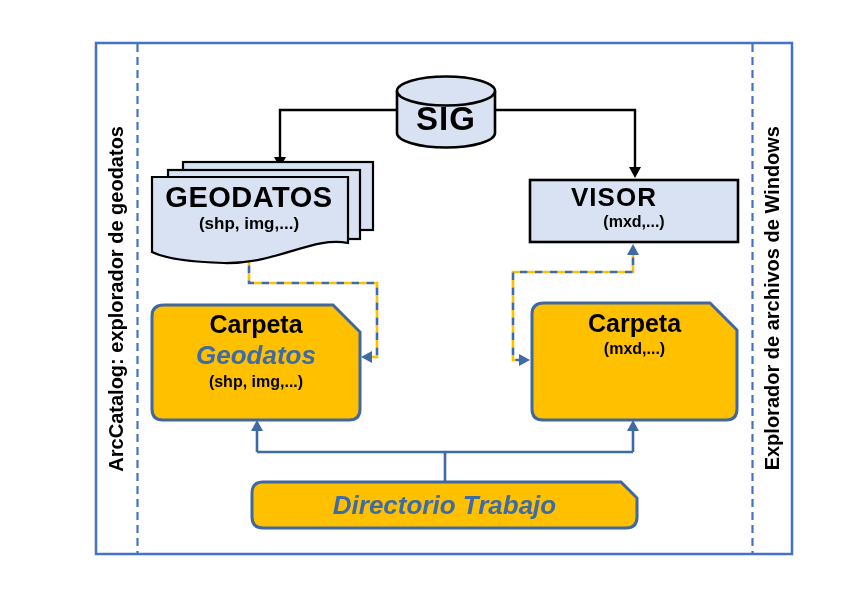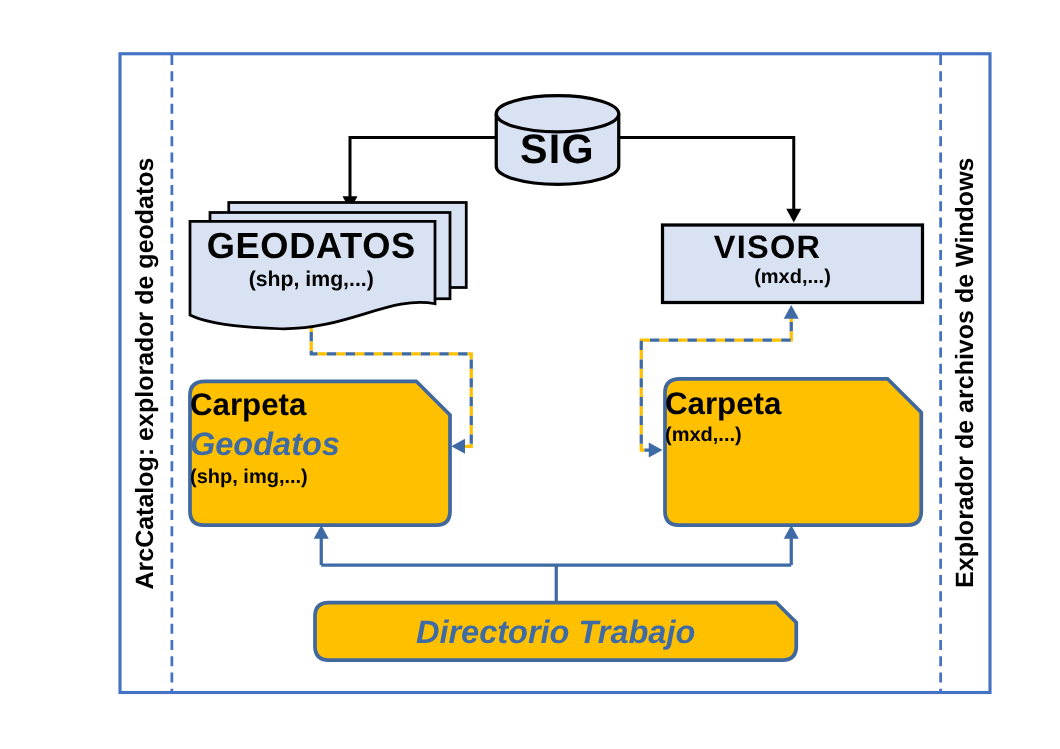--- a/index.html
+++ b/index.html
@@ -16,21 +16,21 @@
   .b{font-weight:bold;}
   .blue{color:#3E6BA5;}
   .ital{font-style:italic;}
 
   
   .sig-label{left:377px;top:99px;width:98px;height:40px;line-height:40px;font-size:33px;letter-spacing:1px;}
   .geo-title{left:130px;top:181px;width:198px;font-size:29px;letter-spacing:.5px;}
   .geo-sub{left:130px;top:214px;width:198px;font-size:17px;}
   .visor-title{left:510px;top:182px;width:168px;font-size:26px;letter-spacing:1px;}
   .visor-sub{left:510px;top:213px;width:208px;font-size:16px;}
-  .folder-text{display:flex;flex-direction:column;align-items:flex-start;}
+  .folder-text{display:flex;flex-direction:column;align-items:center;}
   .folder-text .l1{font-size:25px;line-height:30px;}
   .folder-text .l2{font-size:26px;line-height:32px;}
   .folder-text .l3{font-size:16px;line-height:22px;}
   .fl-left{left:132px;top:309px;width:208px;}
   .fl-right{left:512px;top:308px;width:205px;}
   .dir-label{left:232px;top:482px;width:385px;height:56px;line-height:46px;font-size:26px;}
 
   
   .vlabel{position:absolute;top:44px;height:509px;width:41px;display:flex;align-items:center;justify-content:center;}
   .vlabel-left{left:76px;}

